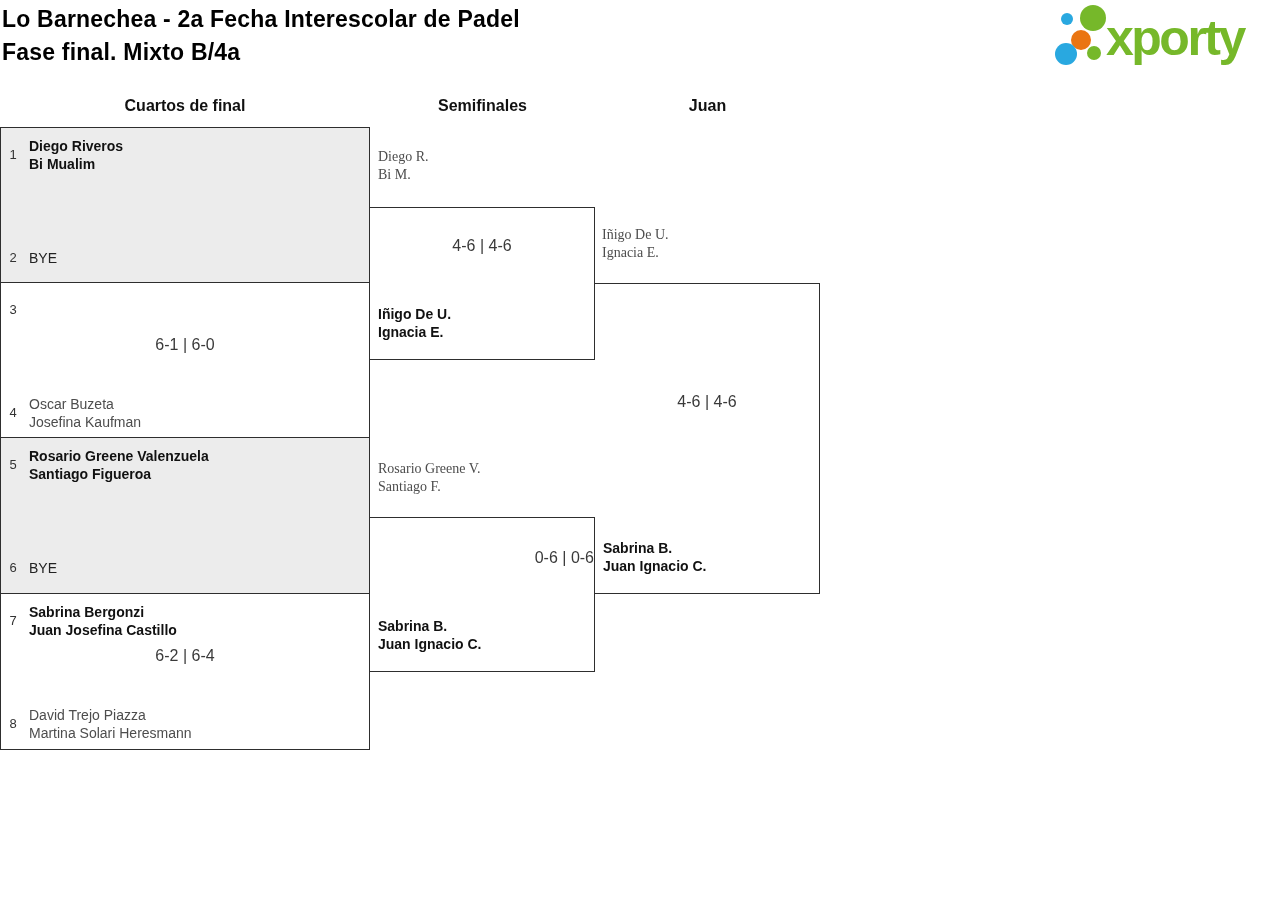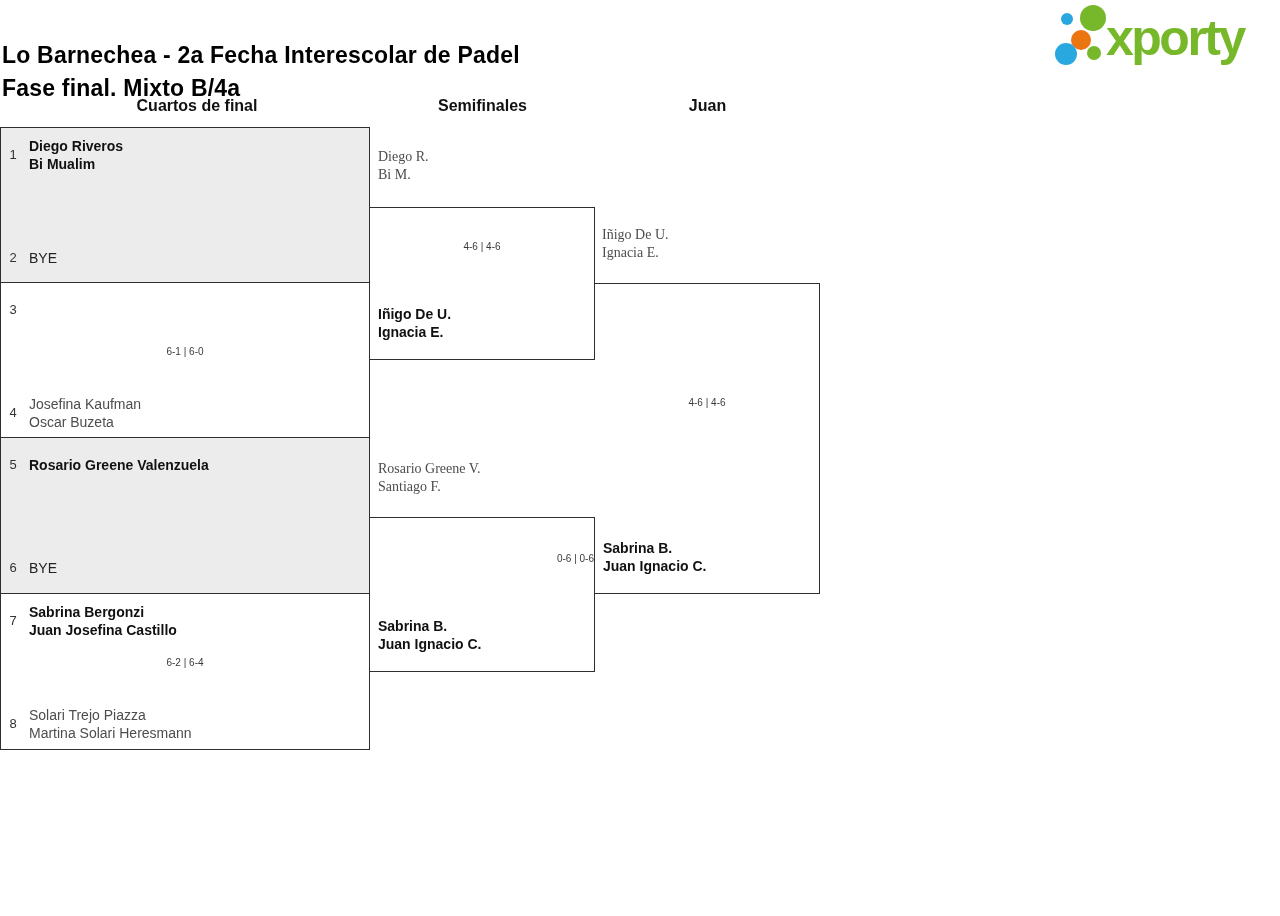--- a/index.html
+++ b/index.html
@@ -13,32 +13,32 @@
     --bye-text:#222222;
     --score-text:#3A3A3A;
     --header-text:#111111;
   }
   html,body{margin:0;padding:0;background:#fff;}
   #page{
     position:relative;width:1280px;height:916px;overflow:hidden;background:#fff;
     font-family:"Liberation Sans","DejaVu Sans",sans-serif;
   }
   
-  .title{position:absolute;left:2px;top:3px;font-size:23px;line-height:33px;font-weight:700;color:#000;letter-spacing:.2px;margin-top:36px;}
+  .title{position:absolute;left:2px;top:3px;font-size:23px;line-height:33px;font-weight:700;color:#000;letter-spacing:.2px;}
   .logo{position:absolute;left:1050px;top:0;width:225px;height:75px;cursor:pointer;}
   .dot{position:absolute;border-radius:50%;}
   .dot-blue-small{left:11px;top:13px;width:12px;height:12px;background:var(--blue);}
   .dot-green-big{left:30px;top:5px;width:26px;height:26px;background:var(--green);}
   .dot-orange{left:21px;top:30px;width:20px;height:20px;background:var(--orange);}
   .dot-blue-big{left:5px;top:43px;width:22px;height:22px;background:var(--blue);}
   .dot-green-small{left:37px;top:46px;width:14px;height:14px;background:var(--green);}
   .logo-text{position:absolute;left:56px;top:8px;font-size:50px;line-height:60px;font-weight:800;letter-spacing:-2.5px;color:var(--green);}
   
   .round-header{position:absolute;top:97px;font-size:16px;font-weight:700;color:var(--header-text);text-align:center;}
-  .rh-qf{left:12px;width:370px;}
+  .rh-qf{left:0;width:370px;}
   .rh-sf{left:370px;width:225px;}
   .rh-f{left:595px;width:225px;}
   
   .box{position:absolute;box-sizing:border-box;border:1px solid var(--border);}
   .grey{background:var(--box-fill);}
   .qf{left:0;width:370px;}
   .qf1{top:127px;height:156px;}
   .qf2{top:283px;height:155px;border-top:none;}
   .qf3{top:438px;height:156px;border-top:none;}
   .qf4{top:594px;height:156px;border-top:none;}
@@ -50,22 +50,22 @@
   
   .seed{position:absolute;left:2px;width:20px;text-align:center;font-size:13px;line-height:16px;color:#333;transform:translateY(-50%);}
   .seed-top{top:27px;}
   .seed-bottom{top:130px;}
   .team{position:absolute;left:28px;right:6px;font-size:14px;line-height:18px;transform:translateY(-50%);}
   .team-top{top:27px;}
   .team-bottom{top:130px;}
   .winner{font-weight:700;color:var(--winner-text);}
   .loser{font-weight:400;color:var(--loser-text);}
   .bye{font-weight:400;color:var(--bye-text);}
-  .score{position:absolute;left:0;right:0;text-align:center;font-size:10px;color:var(--score-text);transform:translateY(-50%);}
-  .qf-score{top:68px;}
+  .score{position:absolute;left:0;right:0;text-align:center;font-size:16px;color:var(--score-text);transform:translateY(-50%);}
+  .qf-score{top:62px;}
   .sf1 .score{top:38px;}
   .sf2 .score{top:40px;text-align:right;}
   .final-box .score{top:118px;}
   .inbox-winner{position:absolute;left:8px;right:6px;font-size:14px;line-height:18px;transform:translateY(-50%);font-weight:700;color:var(--winner-text);}
   .sf1 .inbox-winner{top:115px;}
   .sf2 .inbox-winner{top:117px;}
   .final-box .inbox-winner{top:273px;}
   
   .feeder{position:absolute;font-size:14px;line-height:18px;color:var(--loser-text);transform:translateY(-50%);font-family:Liberation Serif, serif;}
   .feeder-sf1{left:378px;top:166px;}
@@ -106,47 +106,48 @@
     <div class="team team-bottom bye">
       <div>BYE</div>
     </div>
   </div>
 
   <div class="box qf qf2">
     <span class="seed seed-top">3</span>
     <div class="score qf-score">6-1 | 6-0</div>
     <span class="seed seed-bottom">4</span>
     <div class="team team-bottom loser">
+      <div>Oscar Buzeta</div>
       <div>Josefina Kaufman</div>
-      <div>Oscar Buzeta</div>
     </div>
   </div>
 
   <div class="box qf qf3 grey">
     <span class="seed seed-top">5</span>
     <div class="team team-top winner">
       <div>Rosario Greene Valenzuela</div>
+      <div>Santiago Figueroa</div>
     </div>
     <div class="score qf-score"></div>
     <span class="seed seed-bottom">6</span>
     <div class="team team-bottom bye">
       <div>BYE</div>
     </div>
   </div>
 
   <div class="box qf qf4">
     <span class="seed seed-top">7</span>
     <div class="team team-top winner">
       <div>Sabrina Bergonzi</div>
       <div>Juan Josefina Castillo</div>
     </div>
     <div class="score qf-score">6-2 | 6-4</div>
     <span class="seed seed-bottom">8</span>
     <div class="team team-bottom loser">
-      <div>Solari Trejo Piazza</div>
+      <div>David Trejo Piazza</div>
       <div>Martina Solari Heresmann</div>
     </div>
   </div>
 
   <div class="feeder feeder-sf1">
     <div>Diego R.</div>
     <div>Bi M.</div>
   </div>
   <div class="feeder feeder-sf2">
     <div>Rosario Greene V.</div>

